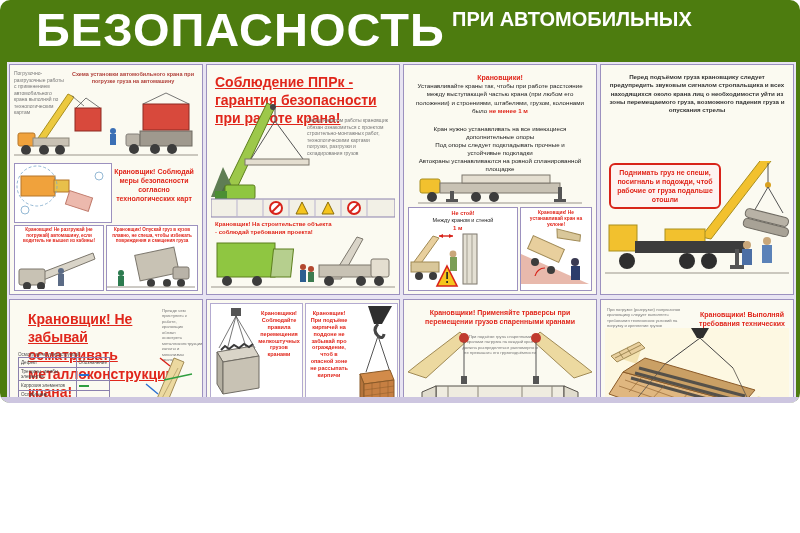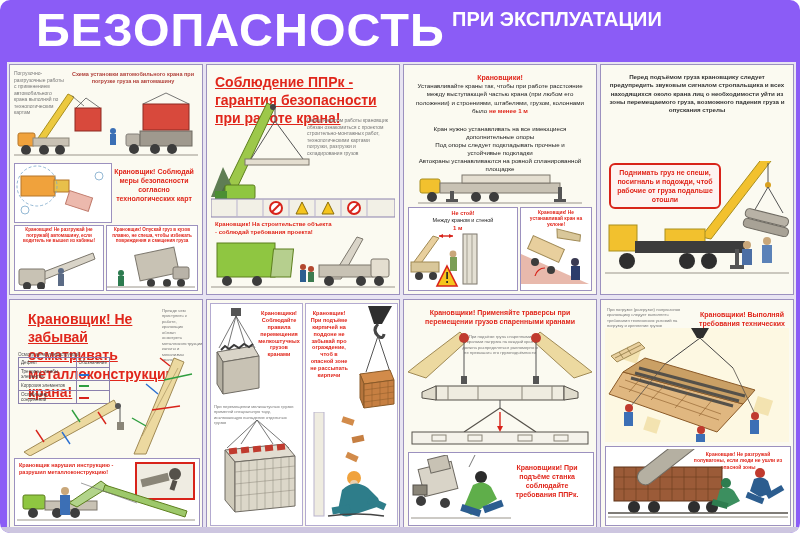--- a/index.html
+++ b/index.html
@@ -1,16 +1,16 @@
 <!DOCTYPE html>
 <html><head>
 <meta charset="utf-8">
 <style>
   html,body{margin:0;padding:0;background:#ffffff;}
-  .poster{position:relative;width:800px;height:533px;background:#8b5cf6;border-radius:10px;overflow:hidden;
+  .poster{position:relative;width:800px;height:403px;background:#4d7c0f;border-radius:10px;overflow:hidden;
           font-family:"Liberation Sans",sans-serif;}
   .poster-footer{position:absolute;left:0;right:0;bottom:0;height:6px;background:#cdc6e0;}
   
   .hdr-title{position:absolute;left:36px;top:2px;font-size:47px;font-weight:bold;color:#ffffff;letter-spacing:1px;}
   .hdr-sub{position:absolute;left:452px;top:7px;font-size:20px;font-weight:bold;color:#ffffff;line-height:1.2;}
   
   .panel{position:absolute;width:192px;height:229px;background:#fbfaf1;border:1px solid #9c91bf;
          box-shadow:0 0 0 2px #e8e4f2;overflow:hidden;}
   .p-r1{top:64px;} .p-r2{top:299px;}
   .p-c1{left:9px;} .p-c2{left:206px;} .p-c3{left:403px;} .p-c4{left:600px;}
@@ -28,21 +28,21 @@
   table.defect td{border:1px solid #8b81ae;padding:1px 2px;height:7px;}
   .mark{display:inline-block;width:10px;height:2px;}
 </style>
 </head>
 <body>
 
 <div class="poster">
 
   <div class="hdr-title">БЕЗОПАСНОСТЬ</div>
   <div class="hdr-sub">
-    <div>ПРИ ЭКСПЛУАТАЦИИ</div>
+    <div>ПРИ АВТОМОБИЛЬНЫХ</div>
   </div>
 
   <div class="panel p-r1 p-c1">
     <div class="abs tiny" style="left:4px;top:5px;width:52px;">Погрузочно-разгрузочные работы с применением автомобильного крана выполняй по технологическим картам</div>
     <div class="abs cap55 dkred" style="left:60px;top:6px;width:126px;">Схема установки автомобильного крана при погрузке груза на автомашину</div>
 
     <svg class="abs" style="left:4px;top:24px;" width="184" height="72" viewBox="0 0 184 72">
       <polygon points="22,52 30,52 60,8 54,5" fill="#ecc93f" stroke="#a98f1f" stroke-width="1"></polygon>
       <rect x="4" y="44" width="17" height="13" rx="2" fill="#f0a23c" stroke="#b5762a"></rect>
       <rect x="19" y="49" width="36" height="8" fill="#c9c2b4" stroke="#8d887c"></rect>

